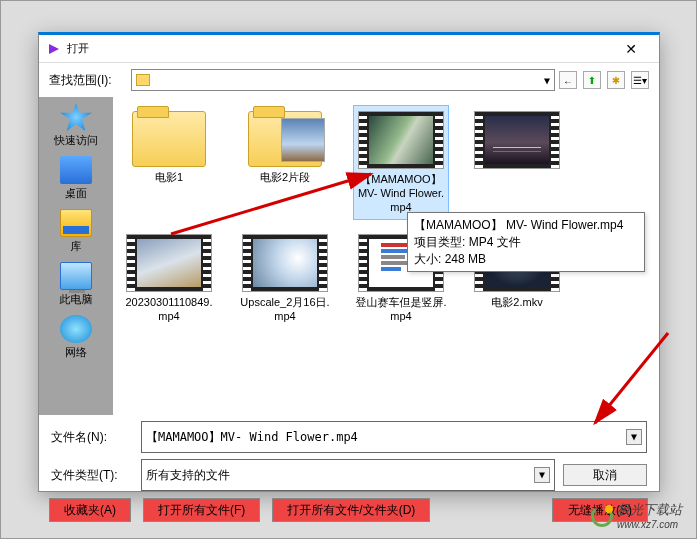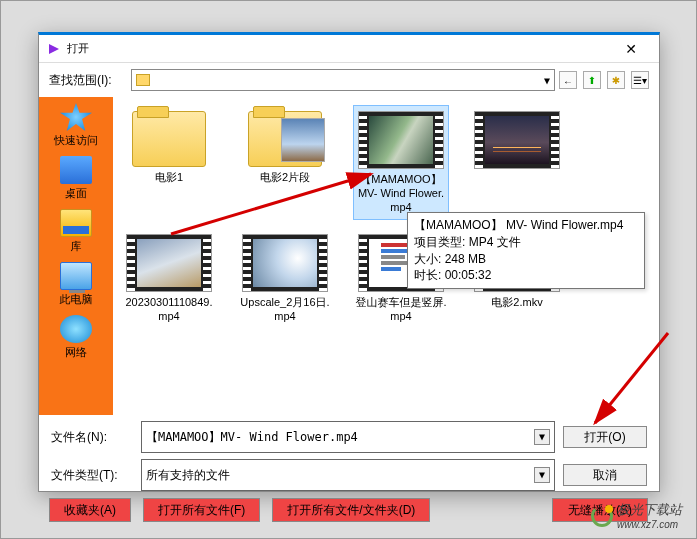--- a/index.html
+++ b/index.html
@@ -11,21 +11,21 @@
 .titlebar .title-text { flex: 1; font-size: 11px; }
 .titlebar .close-x { width: 40px; text-align: center; font-size: 14px; cursor: pointer; }
 .toolbar-row { display: flex; align-items: center; padding: 6px 10px; }
 .toolbar-row label { width: 82px; font-size: 12px; }
 .location-combo { flex: 1; height: 22px; border: 1px solid #888; display: flex; align-items: center; padding: 0 4px; gap: 4px; font-family: Consolas, monospace; font-size: 12px; background: #fff; }
 .location-combo .folder-ico { width: 14px; height: 12px; background: #ffd76a; border: 1px solid #c9a227; }
 .location-combo .drop { margin-left: auto; font-size: 10px; }
 .tb-icons { display: flex; gap: 6px; margin-left: 4px; }
 .tb-icons span { width: 18px; height: 18px; border: 1px solid #aaa; display: flex; align-items: center; justify-content: center; font-size: 10px; background: #fafafa; cursor: pointer; }
 .body-area { display: flex; height: 318px; }
-.sidebar { width: 74px; background: #f97316; display: flex; flex-direction: column; align-items: center; padding-top: 6px; gap: 8px; }
+.sidebar { width: 74px; background: #a3a3a3; display: flex; flex-direction: column; align-items: center; padding-top: 6px; gap: 8px; }
 .sidebar .place { display: flex; flex-direction: column; align-items: center; gap: 2px; cursor: pointer; }
 .sidebar .place .ico { width: 32px; height: 28px; }
 .sidebar .place .lbl { font-size: 11px; }
 .ico-quick { background: radial-gradient(circle at 50% 50%, #7fd0ff, #0078d7); clip-path: polygon(50% 0, 61% 35%, 100% 35%, 69% 57%, 79% 100%, 50% 75%, 21% 100%, 31% 57%, 0 35%, 39% 35%); }
 .ico-desktop { background: linear-gradient(#5aa9ff,#2a6fd8); border-radius: 2px; }
 .ico-library { background: linear-gradient(#ffe47a,#f5b200); border: 1px solid #c9911f; border-radius: 2px; position: relative; }
 .ico-library::after { content:""; position:absolute; bottom:2px; left:2px; right:2px; height:8px; background:#2a6fd8; }
 .ico-thispc { background: linear-gradient(#bfe6ff,#4aa3e8); border-radius: 2px; border:1px solid #2a6fd8; position:relative; }
 .ico-thispc::after { content:""; position:absolute; bottom:-4px; left:8px; width:16px; height:3px; background:#888; }
 .ico-network { background: radial-gradient(#8fe1ff,#1a8ad6); border-radius: 50%; }
@@ -180,39 +180,37 @@
       </div>
     </div>
 
     <div class="bottom-rows">
       <div class="field-row">
         <label>文件名(N):</label>
         <div class="combo">
           <span>【MAMAMOO】MV- Wind Flower.mp4</span>
           <span class="drop">▼</span>
         </div>
-        <button class="btn">打开(O)</button>
       </div>
       <div class="field-row">
         <label>文件类型(T):</label>
         <div class="combo">
           <span>所有支持的文件</span>
           <span class="drop">▼</span>
         </div>
         <button class="btn">取消</button>
       </div>
     </div>
 
   </div>
 
   <div class="tooltip">
     <div>【MAMAMOO】 MV- Wind Flower.mp4</div>
     <div><span>项目类型: </span><span>MP4 文件</span></div>
     <div><span>大小: </span><span>248 MB</span></div>
-    <div><span>时长: </span><span>00:05:32</span></div>
   </div>
 
   <div class="arrow" style="left:170px; top:168px;">
     <svg width="210" height="70">
         <defs>
           <marker id="ah1" markerWidth="10" markerHeight="10" refX="8" refY="3" orient="auto">
             <path d="M0,0 L0,6 L9,3 z" fill="#d40000"></path>
           </marker>
         </defs>
         <line x1="0" y1="65" x2="200" y2="5" stroke="#d40000" stroke-width="3" marker-end="url(#ah1)"></line>

